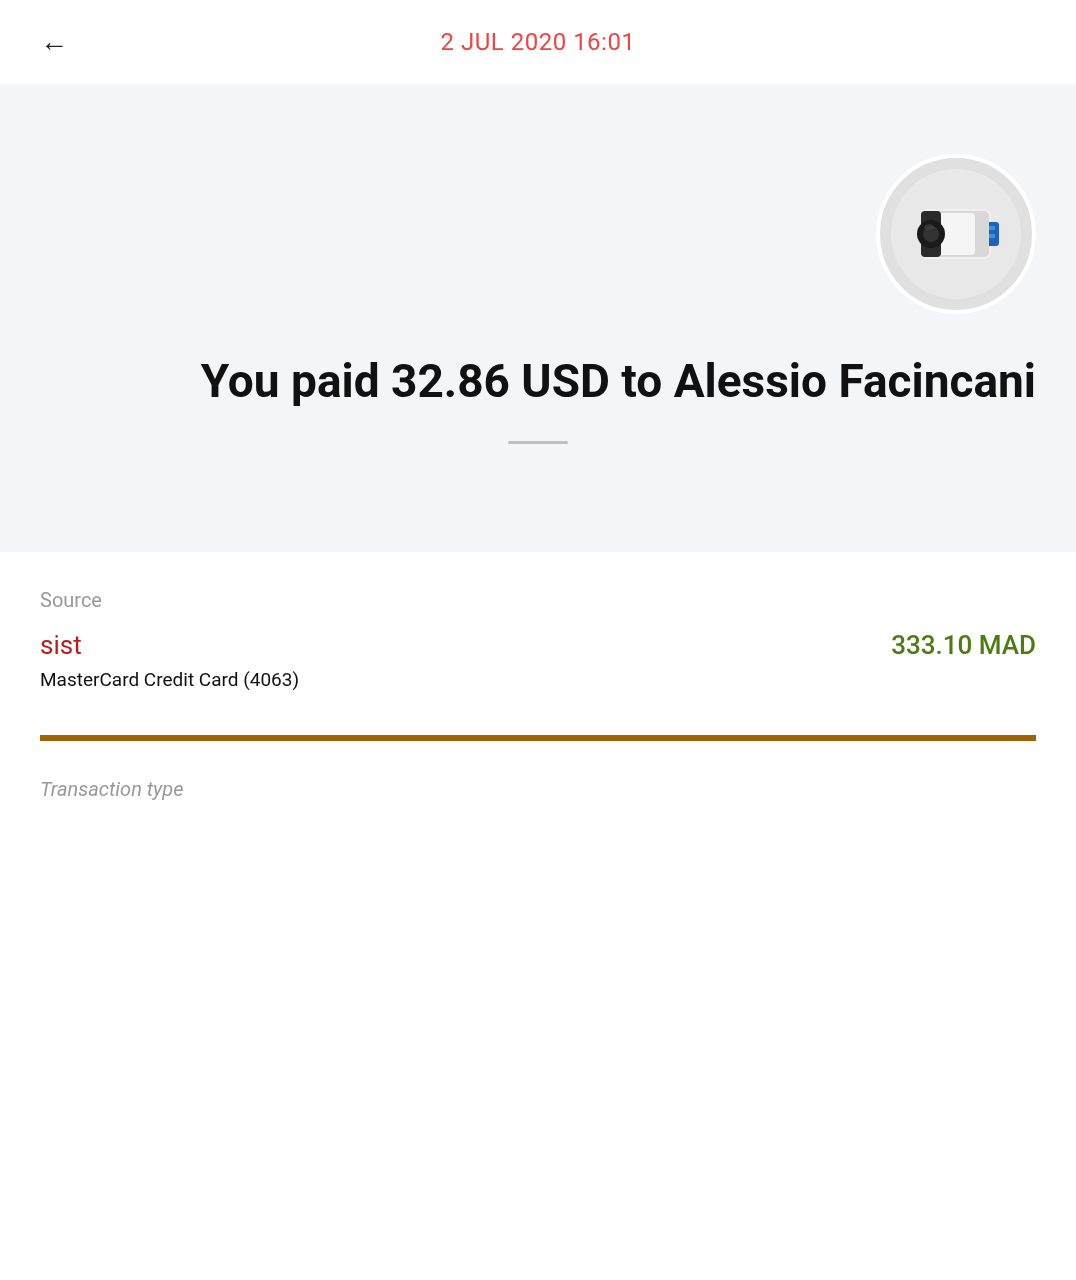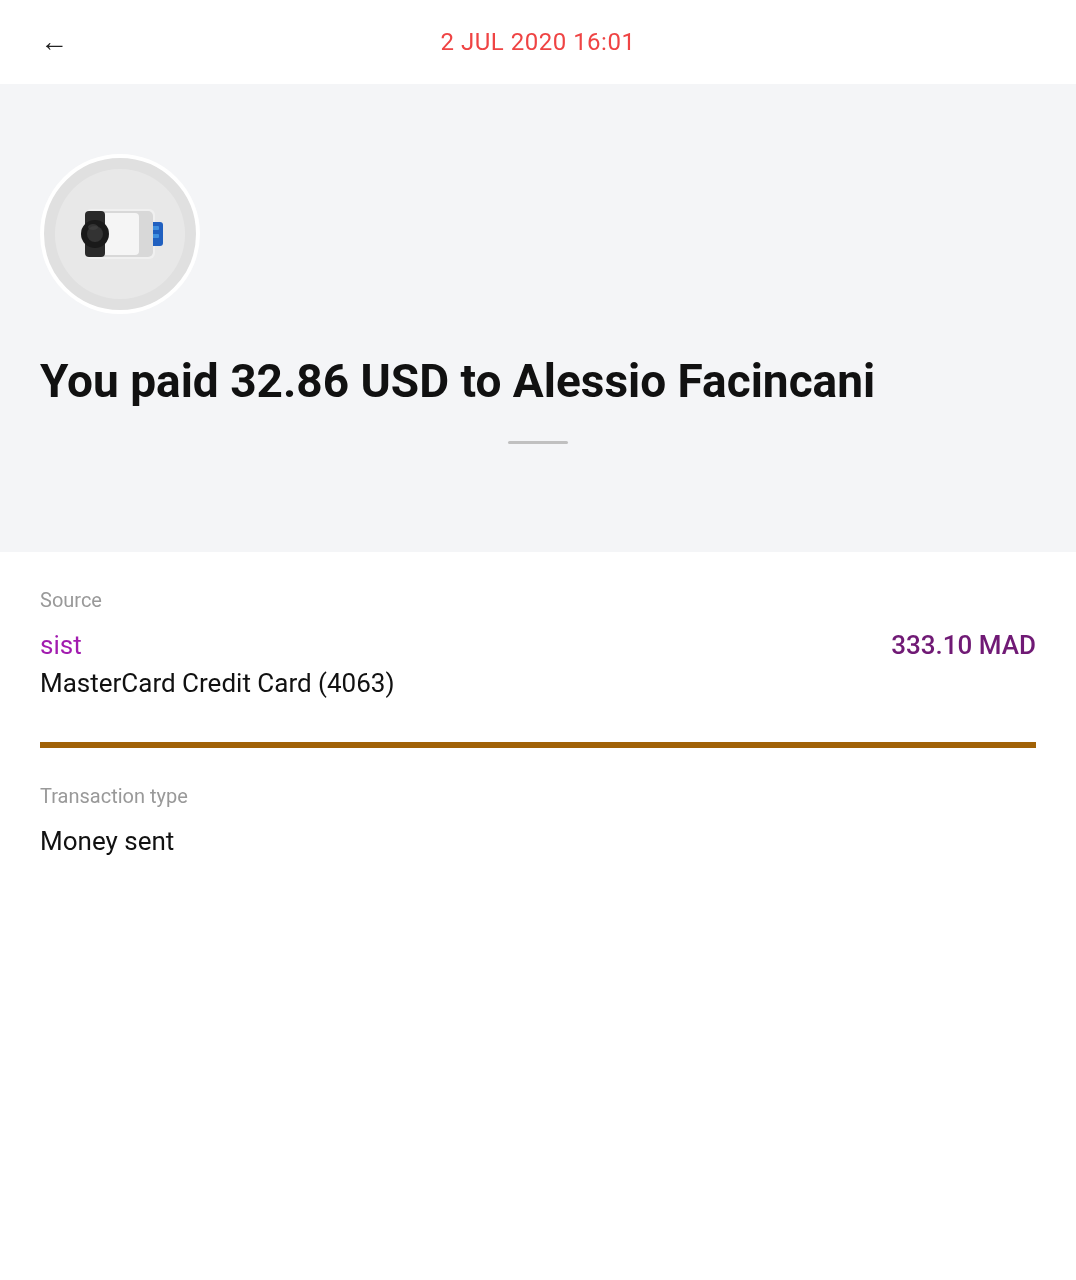--- a/index.html
+++ b/index.html
@@ -43,21 +43,21 @@
       color: #ef4444;
       letter-spacing: 0.5px;
       font-weight: 400;
     }
 
     .hero-section {
       background: #f4f5f7;
       padding: 70px 40px 80px;
       display: flex;
       flex-direction: column;
-      align-items: flex-start;
+      align-items: flex-end;
       text-align: center;
     }
 
     .avatar-container {
       width: 160px;
       height: 160px;
       border-radius: 50%;
       overflow: hidden;
       background: #e0e0e0;
       margin-bottom: 40px;
@@ -104,50 +104,51 @@
       padding: 0 40px;
     }
 
     .detail-group {
       padding: 36px 0;
       border-bottom: 6px solid #a16207;
     }
 
     .detail-group:last-child {
       border-bottom: none;
+      font-style: italic;
     }
 
     .detail-label {
       font-size: 20px;
       color: #999;
       font-weight: 400;
       margin-bottom: 18px;
     }
 
     .detail-row {
       display: flex;
       justify-content: space-between;
       align-items: flex-start;
       margin-bottom: 8px;
     }
 
     .detail-name {
       font-size: 26px;
-      color: #a21caf;
+      color: #b91c1c;
       font-weight: 400;
     }
 
     .detail-amount {
       font-size: 26px;
-      color: #701a75;
+      color: #4d7c0f;
       font-weight: 500;
     }
 
     .detail-card {
-      font-size: 26px;
+      font-size: 19px;
       color: #111;
       font-weight: 400;
     }
 
     .detail-value {
       font-size: 26px;
       color: #111;
       font-weight: 400;
     }
   </style>
@@ -200,18 +201,15 @@
       <span class="detail-name">sist</span>
       <span class="detail-amount">333.10 MAD</span>
     </div>
     <div class="detail-row">
       <span class="detail-card">MasterCard Credit Card (4063)</span>
     </div>
   </div>
 
   <div class="detail-group">
     <div class="detail-label">Transaction type</div>
-    <div class="detail-row">
-      <span class="detail-value">Money sent</span>
-    </div>
   </div>
 
 </div>
 
 </body></html>

